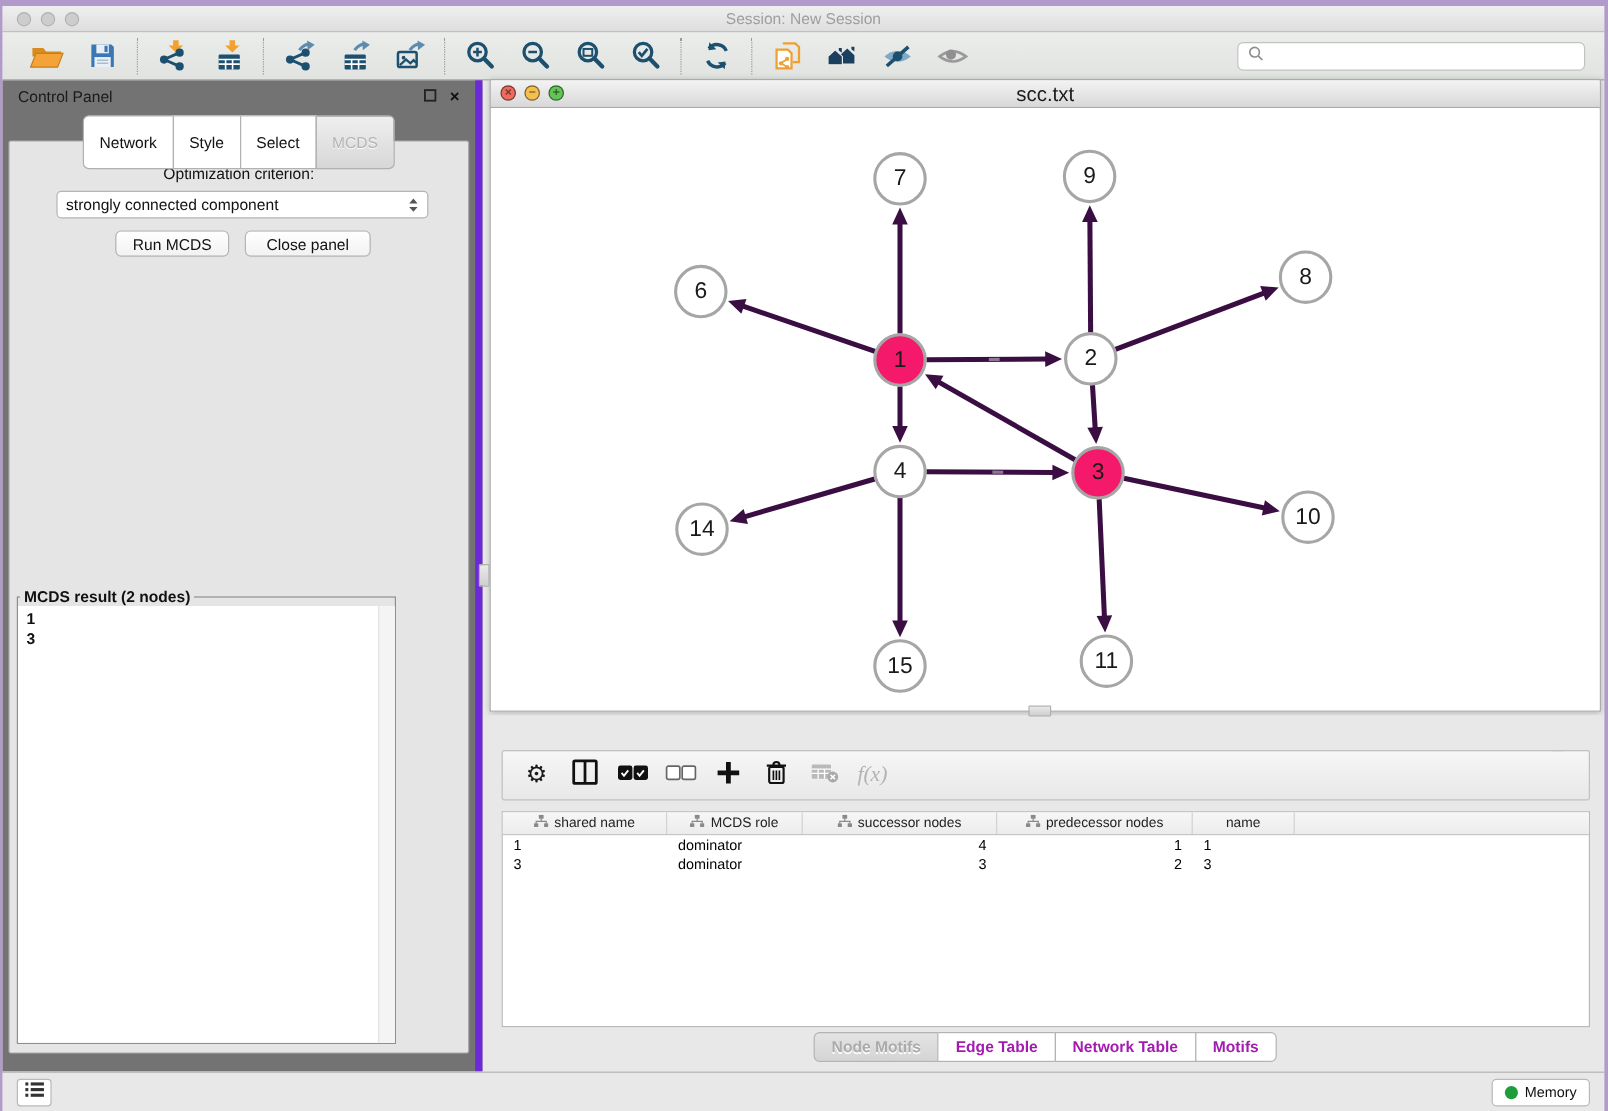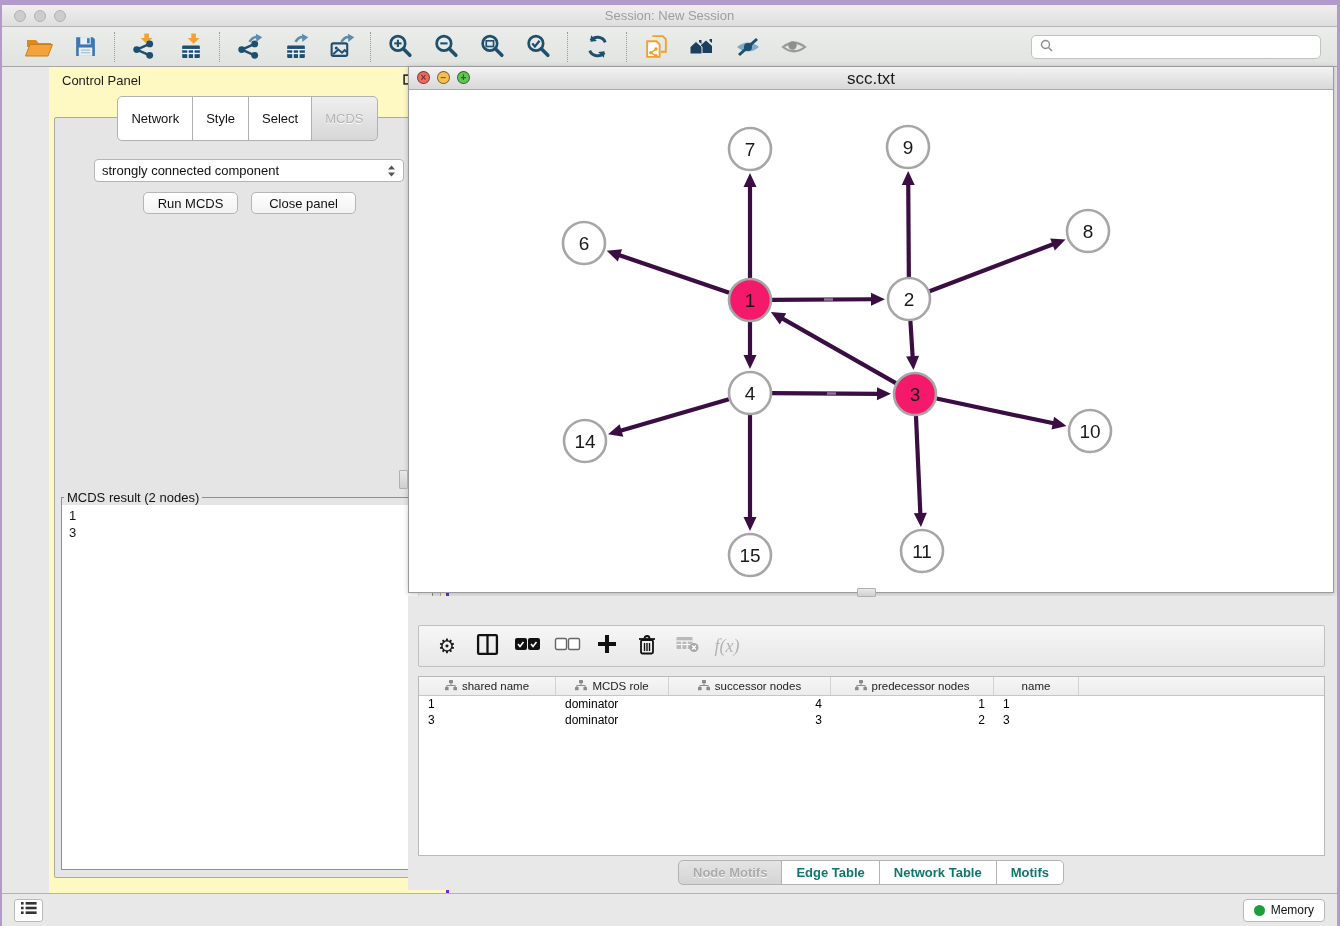--- a/index.html
+++ b/index.html
@@ -28,42 +28,42 @@
     display:flex;align-items:center;padding:0 8px;}
   .tool-group{display:flex;align-items:center;gap:6px;padding:0 9px;}
   .tool-sep{width:0;height:30px;border-left:1px dotted #9a9a9a;}
   .tool-btn{width:40px;height:32px;display:flex;align-items:center;justify-content:center;cursor:default;}
   .tool-btn span{display:flex;align-items:center;justify-content:center;}
   .search{margin-left:auto;margin-right:8px;width:290px;height:24px;background:#fff;
     border:1px solid #c2c2c2;border-radius:5px;display:flex;align-items:center;padding:0 8px;gap:6px;}
   .search input{border:0;outline:0;flex:1;font-size:12px;font-family:"Liberation Sans",sans-serif;background:transparent;}
 
   
-  .control-panel{position:absolute;left:2px;top:67px;width:400px;height:826px;background:#fef9c3;
-    border-right:3px solid #6d28d9;margin-left:47px;}
+  .control-panel{position:absolute;left:2px;top:67px;width:400px;height:826px;background:#737373;
+    border-right:6px solid #6d28d9;}
   .panel-head{height:26px;display:flex;align-items:center;padding:0 13px;font-size:13px;color:#1a1a1a;}
   .win-btns{margin-left:auto;display:flex;align-items:center;gap:11px;}
   .close-x{font-size:14px;font-weight:bold;color:#111;line-height:1;}
   .cp-tabs{position:absolute;left:0;right:0;top:29px;display:flex;justify-content:center;z-index:2;}
   .cp-tab{font-size:13px;padding:14px 13px;background:#fff;border:1px solid #b1b1b1;margin-left:-1px;color:#111;}
   .cp-tab:first-child{border-top-left-radius:5px;border-bottom-left-radius:5px;margin-left:0;}
   .cp-tab:last-child{border-top-right-radius:5px;border-bottom-right-radius:5px;}
   .cp-tab.active{background:linear-gradient(#efefef,#d7d7d7);color:#b4b4b4;text-shadow:0 1px 0 rgba(255,255,255,.9);}
   .cp-pane{position:absolute;left:5px;right:5px;top:50px;bottom:15px;background:#e5e5e5;
     border:1px solid #a9a9a9;border-radius:2px;}
   .crit-label{position:absolute;left:0;right:0;top:19px;text-align:center;font-size:13px;color:#111;}
   .crit-select{position:absolute;left:39px;top:41px;width:310px;height:23px;background:#fff;
     border:1px solid #b5b5b5;border-radius:4px;display:flex;align-items:center;padding:0 7px;font-size:13px;}
   .crit-select .chev{margin-left:auto;display:flex;}
   .btn{position:absolute;height:22px;background:linear-gradient(#ffffff,#f2f2f2);border:1px solid #b5b5b5;
     border-radius:5px;font-size:13px;display:flex;align-items:center;justify-content:center;color:#111;}
   .run-btn{left:88px;top:74px;width:95px;}
   .closep-btn{left:196px;top:74px;width:105px;}
-  fieldset.result{position:absolute;left:6px;top:372px;width:372px;height:380px;margin:0;padding:0;
-    border:1px solid #8f8f8f;}
+  fieldset.result{position:absolute;left:6px;top:372px;width:316px;height:380px;margin:0;padding:0;
+    border:1px solid #8f8f8f;font-weight:bold;}
   fieldset.result legend{font-size:13px;color:#111;padding:0 3px;margin-left:2px;}
   .result-list{position:relative;width:100%;height:100%;background:#fff;font-size:13px;line-height:17px;
     padding:2px 18px 2px 7px;overflow:hidden;}
   .result-scroll{position:absolute;right:0;top:0;bottom:0;width:14px;background:#f4f4f4;border-left:1px solid #e2e2e2;}
 
   
   .net-window{position:absolute;left:408px;top:66px;width:926px;height:527px;background:#fff;
     border:1px solid #9b9b9b;box-shadow:0 1px 5px rgba(0,0,0,.22);}
   .net-titlebar{position:relative;height:23px;background:linear-gradient(#f3f3f3,#d8d8d8);
     border-bottom:1px solid #ababab;}
@@ -90,21 +90,21 @@
     display:flex;align-items:center;padding:0 10px;gap:4px;}
   .tp-tool{min-width:36px;height:34px;display:flex;align-items:center;justify-content:center;}
   .tp-table{position:absolute;left:10px;right:9px;top:80px;height:180px;background:#fff;border:1px solid #b9b9b9;}
   .tp-cols{display:flex;height:19px;background:linear-gradient(#f6f6f6,#ececec);border-bottom:1px solid #c6c6c6;}
   .tp-col{display:flex;align-items:center;justify-content:center;gap:5px;font-size:11.5px;color:#222;
     border-right:1px solid #d2d2d2;overflow:hidden;white-space:nowrap;}
   .tp-col.filler{flex:1;border-right:none;}
   .tp-row{display:flex;height:16px;font-size:12px;color:#000;}
   .tp-cell{padding:0 9px;line-height:16px;white-space:nowrap;overflow:hidden;}
   .tp-tabs{position:absolute;left:0;right:0;top:264px;display:flex;justify-content:center;}
-  .tp-tab{font-size:13px;font-weight:bold;padding:4px 14px;background:#fff;border:1px solid #b3b3b3;margin-left:-1px;color:#0f766e;}
+  .tp-tab{font-size:13px;font-weight:bold;padding:4px 14px;background:#fff;border:1px solid #b3b3b3;margin-left:-1px;color:#a21caf;}
   .tp-tab:first-child{border-top-left-radius:5px;border-bottom-left-radius:5px;margin-left:0;}
   .tp-tab:last-child{border-top-right-radius:5px;border-bottom-right-radius:5px;}
   .tp-tab.active{background:linear-gradient(#e4e4e4,#d4d4d4);color:#ababab;text-shadow:0 1px 0 rgba(255,255,255,.9);}
 
   
   .status-bar{position:absolute;left:2px;right:3px;bottom:0;height:33px;background:#e8e8e8;
     border-top:1px solid #b3b3b3;display:flex;align-items:center;padding:0 12px;}
   .list-btn{width:29px;height:23px;background:#fff;border:1px solid #b9b9b9;border-radius:3px;
     display:flex;align-items:center;justify-content:center;}
   .memory-btn{margin-left:auto;height:23px;background:#fff;border:1px solid #b9b9b9;border-radius:4px;
@@ -341,20 +341,21 @@
       <span class="close-x">×</span>
     </span>
   </div>
   <div class="cp-tabs" id="cp-tabs">
       <div class="cp-tab">Network</div>
       <div class="cp-tab">Style</div>
       <div class="cp-tab">Select</div>
       <div class="cp-tab active">MCDS</div>
     </div>
   <div class="cp-pane">
+    <div class="crit-label">Optimization criterion:</div>
     <div class="crit-select">
       <span>strongly connected component</span>
       <span class="chev">
         <svg width="9" height="14" viewBox="0 0 9 14">
             <path d="M1 5.5 L4.5 1.5 L8 5.5 z" fill="#555"></path>
             <path d="M1 8.5 L4.5 12.5 L8 8.5 z" fill="#555"></path>
           </svg>
       </span>
     </div>
     <div class="btn run-btn">Run MCDS</div>

